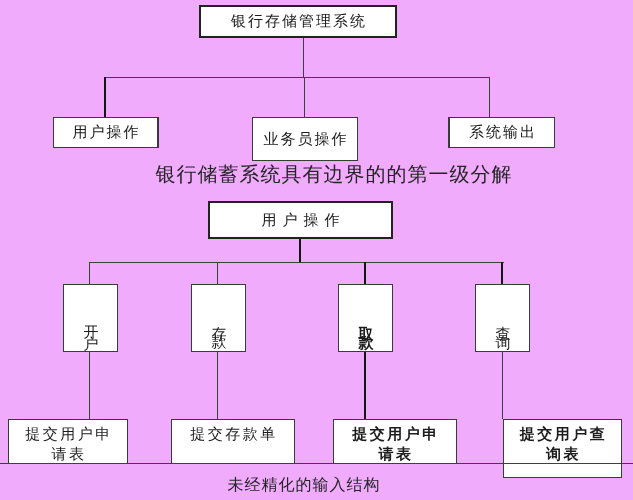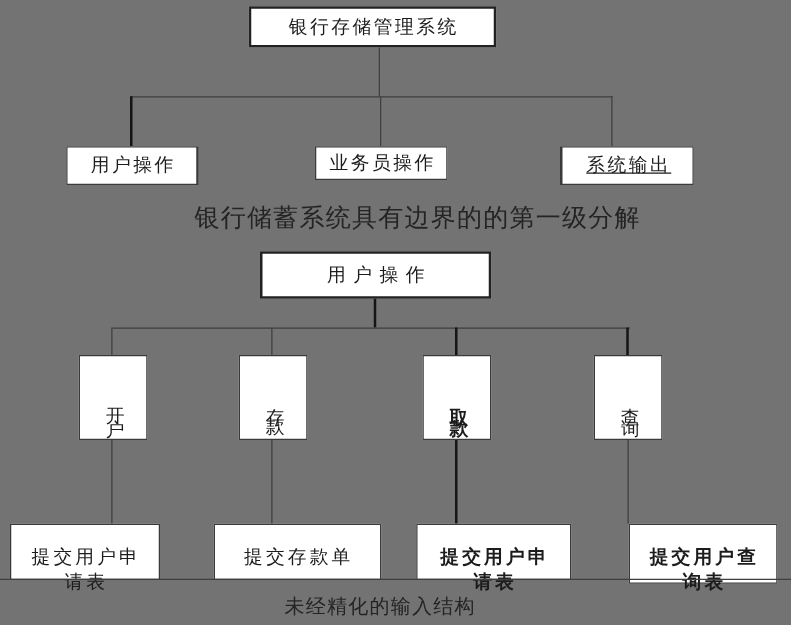--- a/index.html
+++ b/index.html
@@ -3,50 +3,50 @@
 <meta charset="utf-8">
 <style>
   html,body{margin:0;padding:0;}
   body{
     font-family:"Liberation Sans","DejaVu Sans",sans-serif;
     background:#ffffff;
   }
   #canvas{
     position:relative;
     width:633px;height:500px;
-    background:#737373;
+    background:#f0abfc;
     overflow:hidden;
     color:#1c1c1c;
   }
   .node{
     position:absolute;
     background:#ffffff;
     border:1px solid #3a3a3a;
     display:flex;
     align-items:center;
     justify-content:center;
     font-size:15px;
     letter-spacing:2px;
     text-indent:2px;
     color:#1c1c1c;
     box-sizing:border-box;
     text-align:center;
   }
   .node.heavy{border-width:2px;border-color:#222222;}
   .node.edge-r{border-right-width:2px;}
-  .node.edge-l{border-left-width:2px;text-decoration:underline;}
+  .node.edge-l{border-left-width:2px;}
   .vert{
     writing-mode:vertical-lr;
     letter-spacing:9px;
     text-indent:9px;
   }
   .leaf{
     flex-direction:column;
     justify-content:flex-start;
-    padding-top:16px;
+    padding-top:4px;
     line-height:20px;
     letter-spacing:2.5px;
   }
   .leaf span{display:block;}
   .bold-text{font-weight:bold;}
   .ln{
     position:absolute;
     background:#3f3f3f;
   }
   .ln.bold{background:#151515;}
@@ -65,21 +65,21 @@
 
   <div class="node heavy" style="left:199px;top:5px;width:198px;height:33px;">银行存储管理系统</div>
 
   <div class="ln" style="left:303px;top:38px;width:1px;height:39px;"></div>
   <div class="ln" style="left:105px;top:77px;width:385px;height:1px;"></div>
   <div class="ln bold" style="left:104px;top:77px;width:2px;height:40px;"></div>
   <div class="ln" style="left:304px;top:77px;width:1px;height:40px;"></div>
   <div class="ln" style="left:489px;top:77px;width:1px;height:40px;"></div>
 
   <div class="node edge-r" style="left:53px;top:117px;width:106px;height:31px;">用户操作</div>
-  <div class="node" style="left:252px;top:117px;width:106px;height:27px;">业务员操作</div>
+  <div class="node" style="left:252px;top:117px;width:106px;height:44px;">业务员操作</div>
   <div class="node edge-l" style="left:448px;top:117px;width:107px;height:31px;">系统输出</div>
 
   <div class="caption" style="left:34px;top:161px;width:600px;">银行储蓄系统具有边界的的第一级分解</div>
 
   <div class="node heavy" style="left:208px;top:201px;width:185px;height:38px;letter-spacing:6px;text-indent:6px;">用户操作</div>
 
   <div class="ln bold" style="left:299px;top:239px;width:2px;height:23px;"></div>
   <div class="ln" style="left:90px;top:262px;width:414px;height:1px;"></div>
   <div class="ln" style="left:89px;top:262px;width:1px;height:22px;"></div>
   <div class="ln" style="left:217px;top:262px;width:1px;height:22px;"></div>
@@ -93,29 +93,29 @@
 
   <div class="ln" style="left:89px;top:352px;width:1px;height:67px;"></div>
   <div class="ln" style="left:217px;top:352px;width:1px;height:67px;"></div>
   <div class="ln bold" style="left:364px;top:352px;width:2px;height:67px;"></div>
   <div class="ln" style="left:502px;top:352px;width:1px;height:67px;"></div>
 
   <div class="node leaf" style="left:8px;top:419px;width:120px;height:45px;">
     <span>提交用户申</span>
     <span>请表</span>
   </div>
-  <div class="node leaf" style="left:171px;top:419px;width:134px;height:45px;">
+  <div class="node leaf" style="left:171px;top:419px;width:124px;height:45px;">
     <span>提交存款单</span>
     <span></span>
   </div>
   <div class="node leaf bold-text" style="left:333px;top:419px;width:124px;height:45px;">
     <span>提交用户申</span>
     <span>请表</span>
   </div>
-  <div class="node leaf bold-text" style="left:503px;top:419px;width:119px;height:48px;">
+  <div class="node leaf bold-text" style="left:503px;top:419px;width:119px;height:59px;">
     <span>提交用户查</span>
     <span>询表</span>
   </div>
 
   <div class="ln" style="left:0px;top:463px;width:633px;height:1px;"></div>
 
   <div class="caption" style="left:0px;top:475px;width:560px;font-size:16px;margin-left:24px;">未经精化的输入结构</div>
 
 </div>
 

